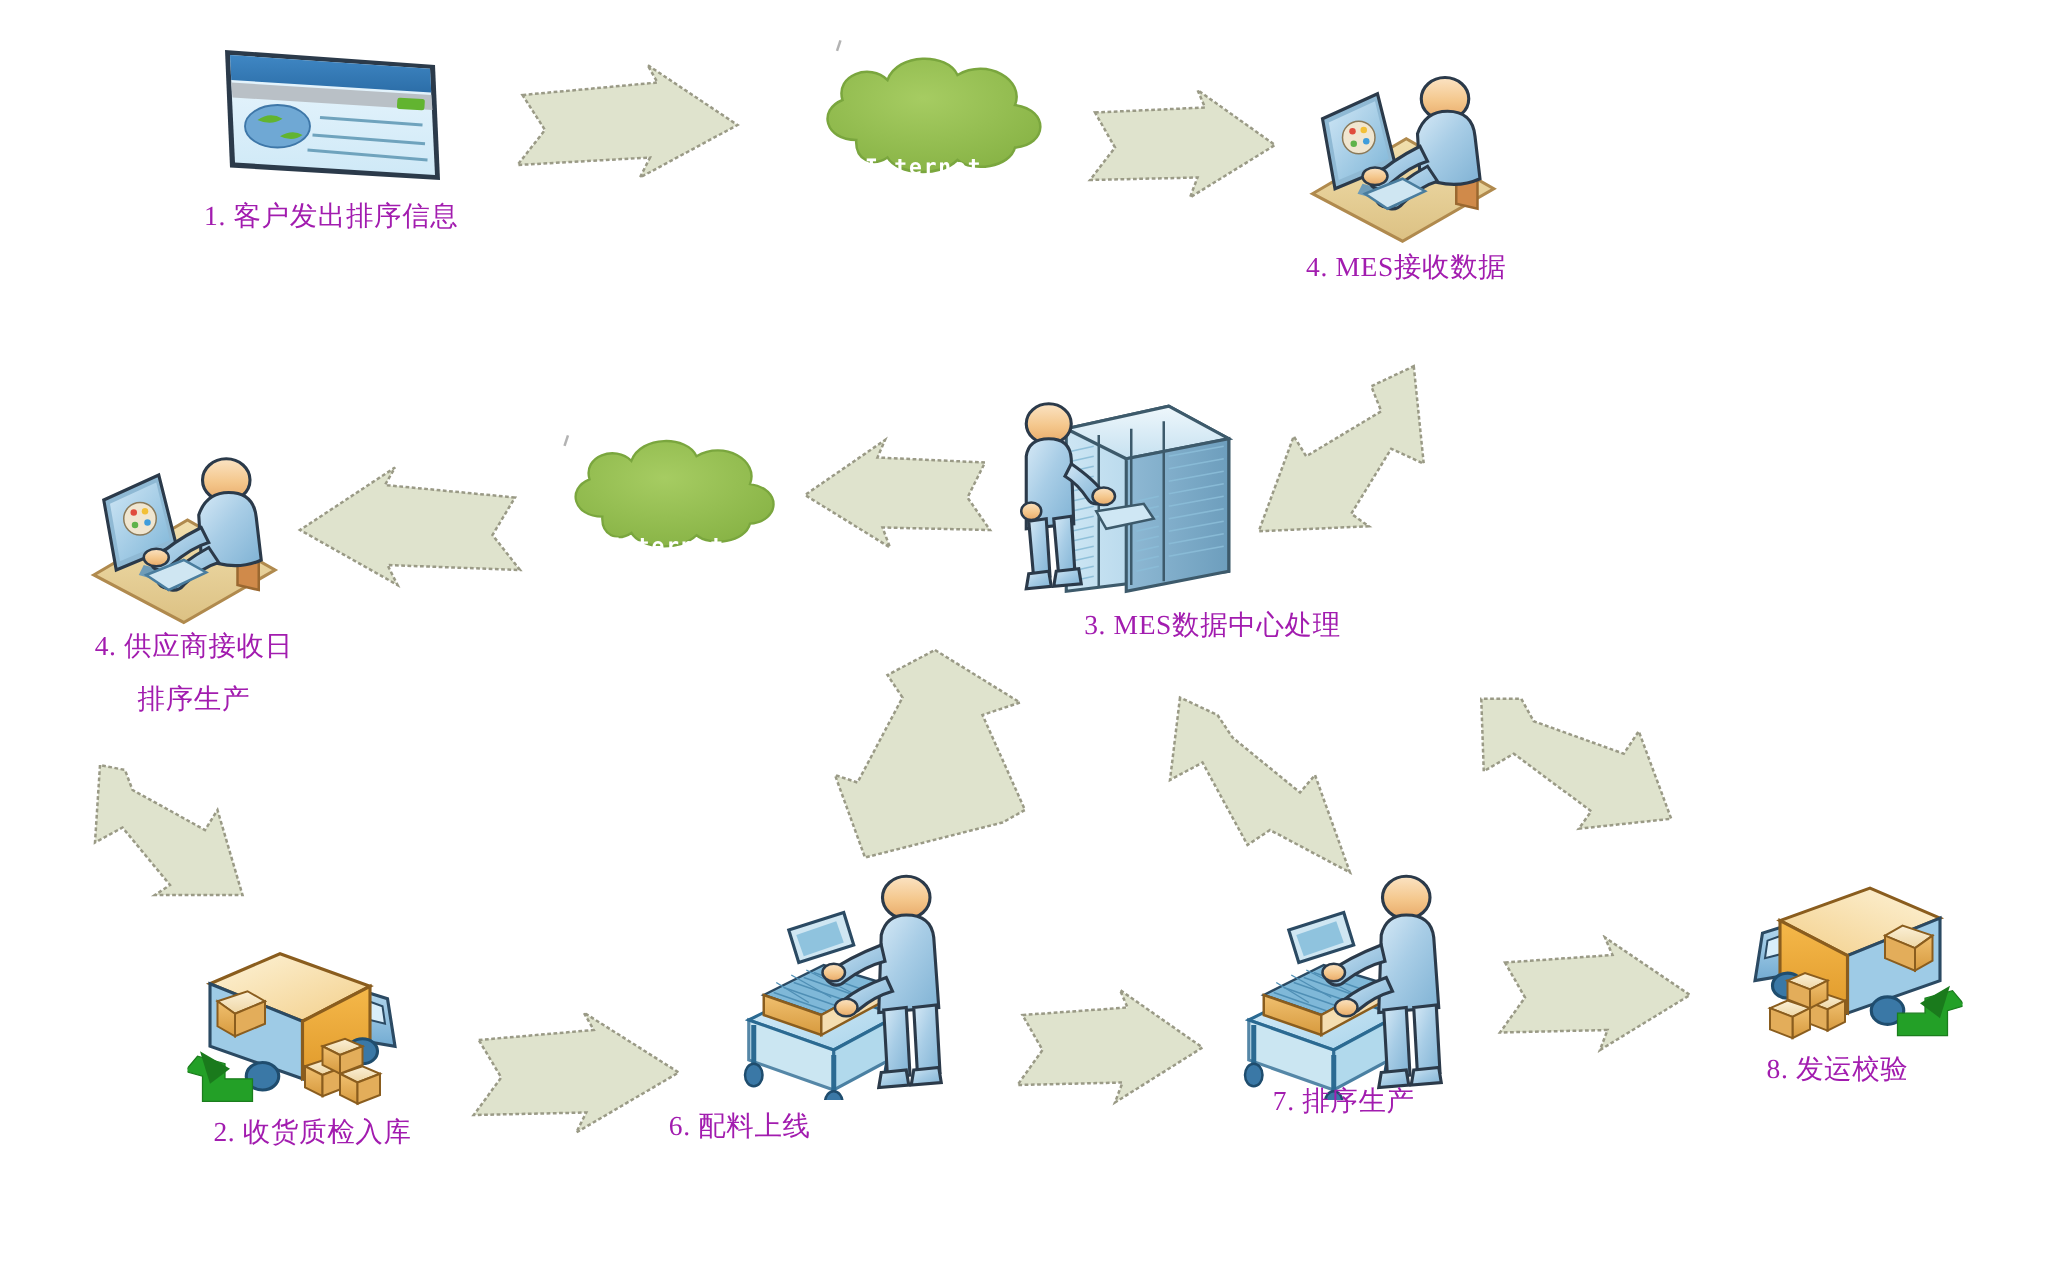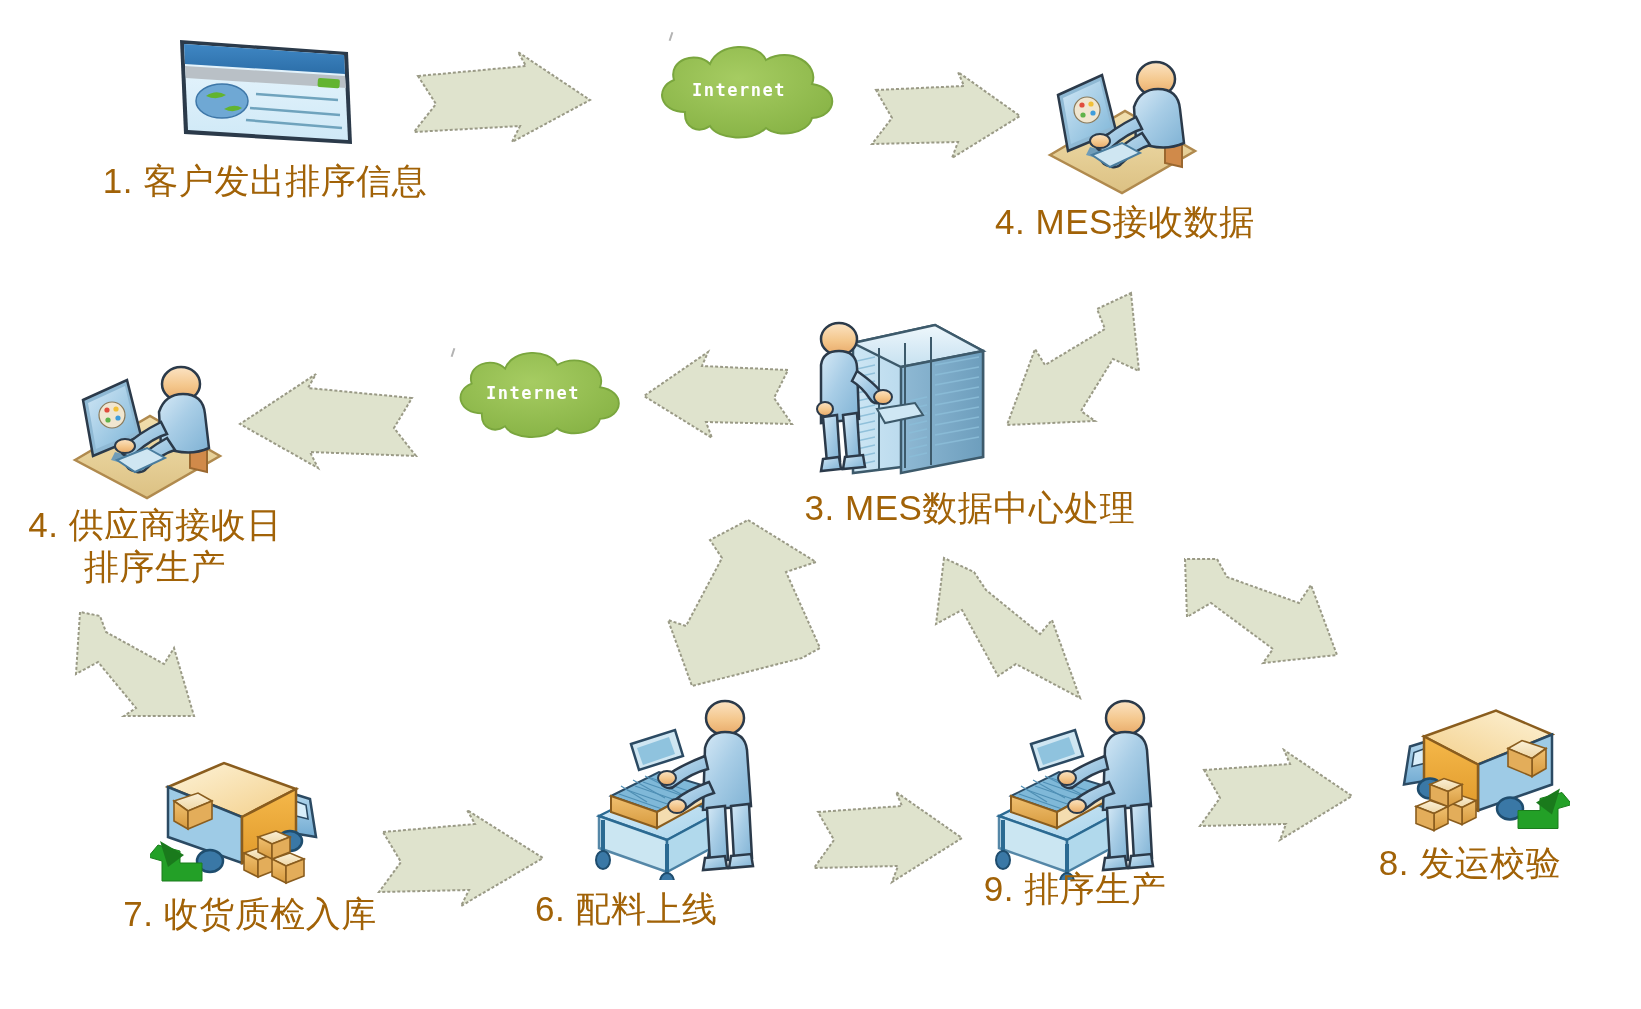--- a/index.html
+++ b/index.html
@@ -15,38 +15,39 @@
     width: 1641px;
     height: 1009px;
     background: #ffffff;
     overflow: hidden;
   }
   .node {
     position: absolute;
   }
   .node-label {
     position: absolute;
-    font-family: Liberation Sans, sans-serif;
-    font-size: 35px;
-    color: #a16207;
+    font-family: Liberation Serif, serif;
+    font-size: 22px;
+    color: #a21caf;
     white-space: pre;
     line-height: 1.22;
     letter-spacing: 0.5px;
   }
   .node-label.center { text-align: center; }
   .icon-wrap { position: absolute; }
   .arrow { position: absolute; }
   .cloud-label {
     position: absolute;
     font-family: "DejaVu Sans Mono", "Liberation Mono", monospace;
     font-size: 17px;
     font-weight: bold;
     color: #ffffff;
     letter-spacing: 1.5px;
     white-space: nowrap;
+    margin-top: 44px;
   }
   .tick {
     position: absolute;
     width: 2px;
     height: 9px;
     background: #9a9a9a;
     transform: rotate(18deg);
     opacity: 0.75;
   }
 </style>
@@ -381,21 +382,21 @@
           <polygon points="108,115 126,108 126,125 108,132" fill="#e3ad5a"></polygon>
           <polygon points="122,114 140,108 154,114 136,121" fill="url(#gBoxTop)"></polygon>
           <polygon points="122,114 136,121 136,138 122,131" fill="url(#gBoxSide)"></polygon>
           <polygon points="136,121 154,114 154,131 136,138" fill="#e3ad5a"></polygon>
           <polygon points="108,92 126,86 140,92 122,99" fill="url(#gBoxTop)"></polygon>
           <polygon points="108,92 122,99 122,114 108,107" fill="url(#gBoxSide)"></polygon>
           <polygon points="122,99 140,92 140,107 122,114" fill="#e3ad5a"></polygon>
         </g>
       </svg>
     </div>
-    <div class="node-label" style="left:-60px; top:148px; width:320px; text-align:center;">7. 收货质检入库</div>
+    <div class="node-label" style="left:-60px; top:148px; width:320px; text-align:center;">2. 收货质检入库</div>
   </div>
 
   <div class="arrow" style="left:375px; top:810px;">
     <svg width="175" height="110" viewBox="0 0 175 110">
       <polygon points="8,22 100,14 92,0 168,48 86,96 94,80 4,82 26,52" fill="#dfe3cd" stroke="#9a9a86" stroke-width="2" stroke-dasharray="3 2"></polygon>
     </svg>
   </div>
 
   <div class="node" style="left:585px; top:690px;">
     <div class="icon-wrap">
@@ -496,21 +497,21 @@
           <path d="M146,166 l20,-2 l2,12 -24,2 z" fill="url(#gBody)"></path>
         </g>
         <g stroke="#2b3a4a" stroke-width="2">
           <ellipse cx="82" cy="88" rx="9" ry="7" fill="url(#gSkin)"></ellipse>
           <ellipse cx="92" cy="116" rx="9" ry="7" fill="url(#gSkin)"></ellipse>
         </g>
         <polygon points="46,54 90,40 98,66 54,80" fill="#cfe6f2" stroke="#2b4a63" stroke-width="2.5"></polygon>
         <polygon points="52,58 84,47 90,64 58,75" fill="#8fc3de"></polygon>
       </svg>
     </div>
-    <div class="node-label" style="left:-55px; top:178px; width:290px; text-align:center;">9. 排序生产</div>
+    <div class="node-label" style="left:-55px; top:178px; width:290px; text-align:center;">7. 排序生产</div>
   </div>
 
   <div class="arrow" style="left:1196px; top:748px;">
     <svg width="165" height="110" viewBox="0 0 165 110">
       <polygon points="8,22 94,16 88,2 156,48 84,92 90,76 4,78 24,50" fill="#dfe3cd" stroke="#9a9a86" stroke-width="2" stroke-dasharray="3 2"></polygon>
     </svg>
   </div>
 
   <div class="node" style="left:1370px; top:690px;">
     <div class="icon-wrap">

